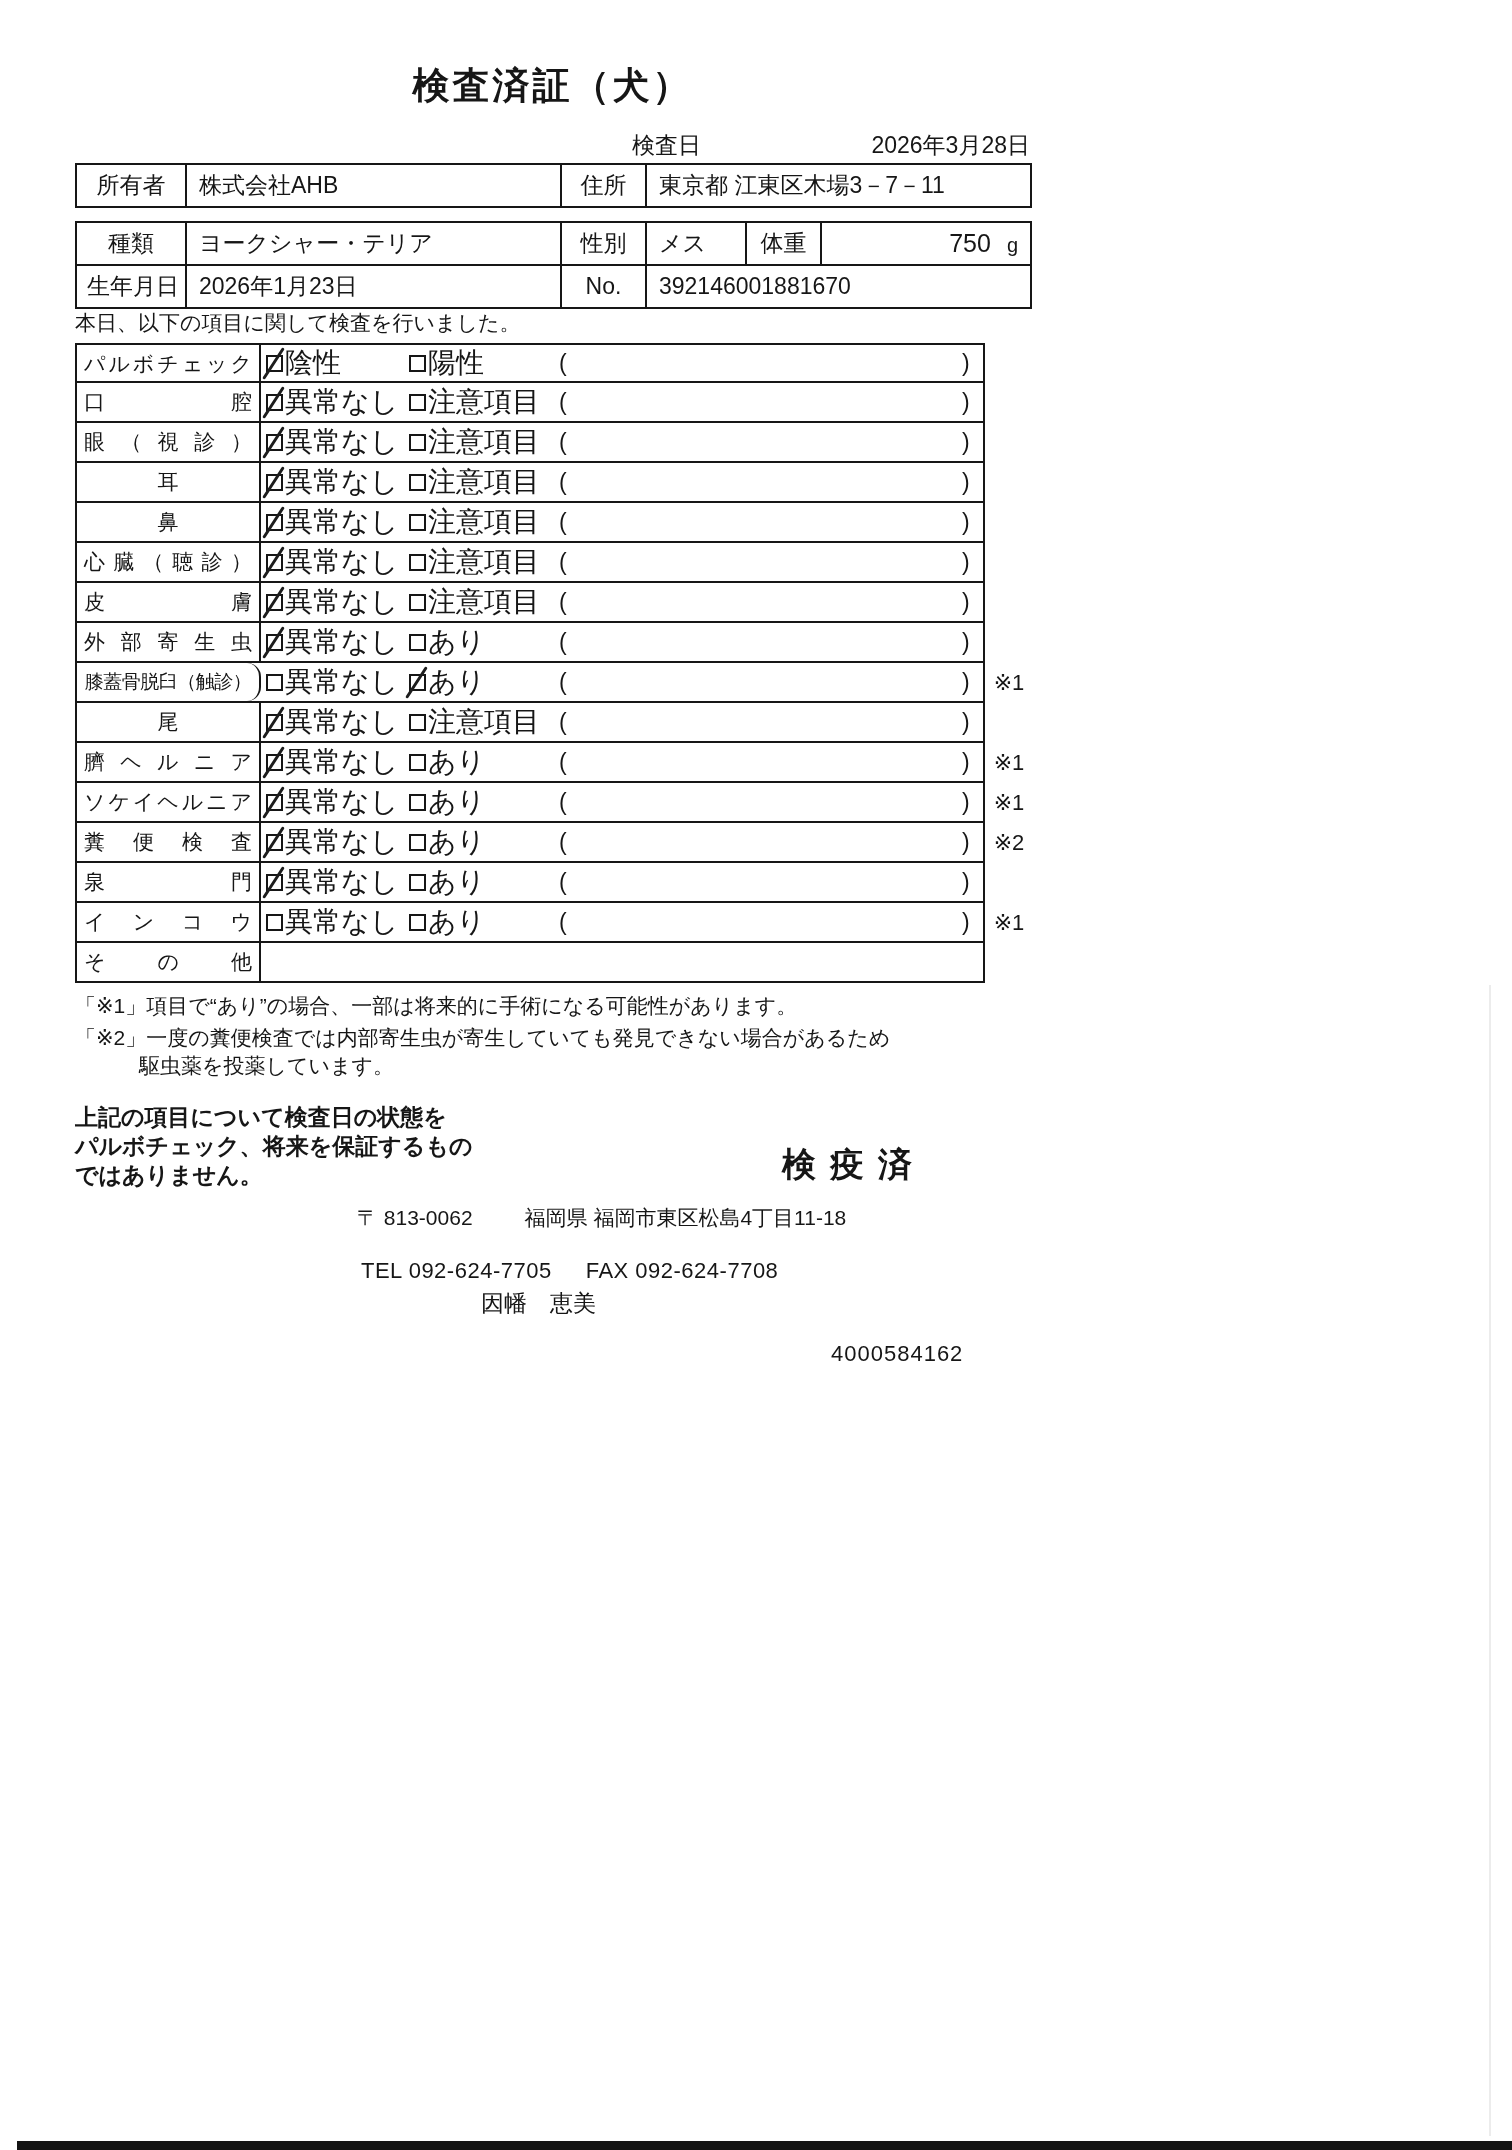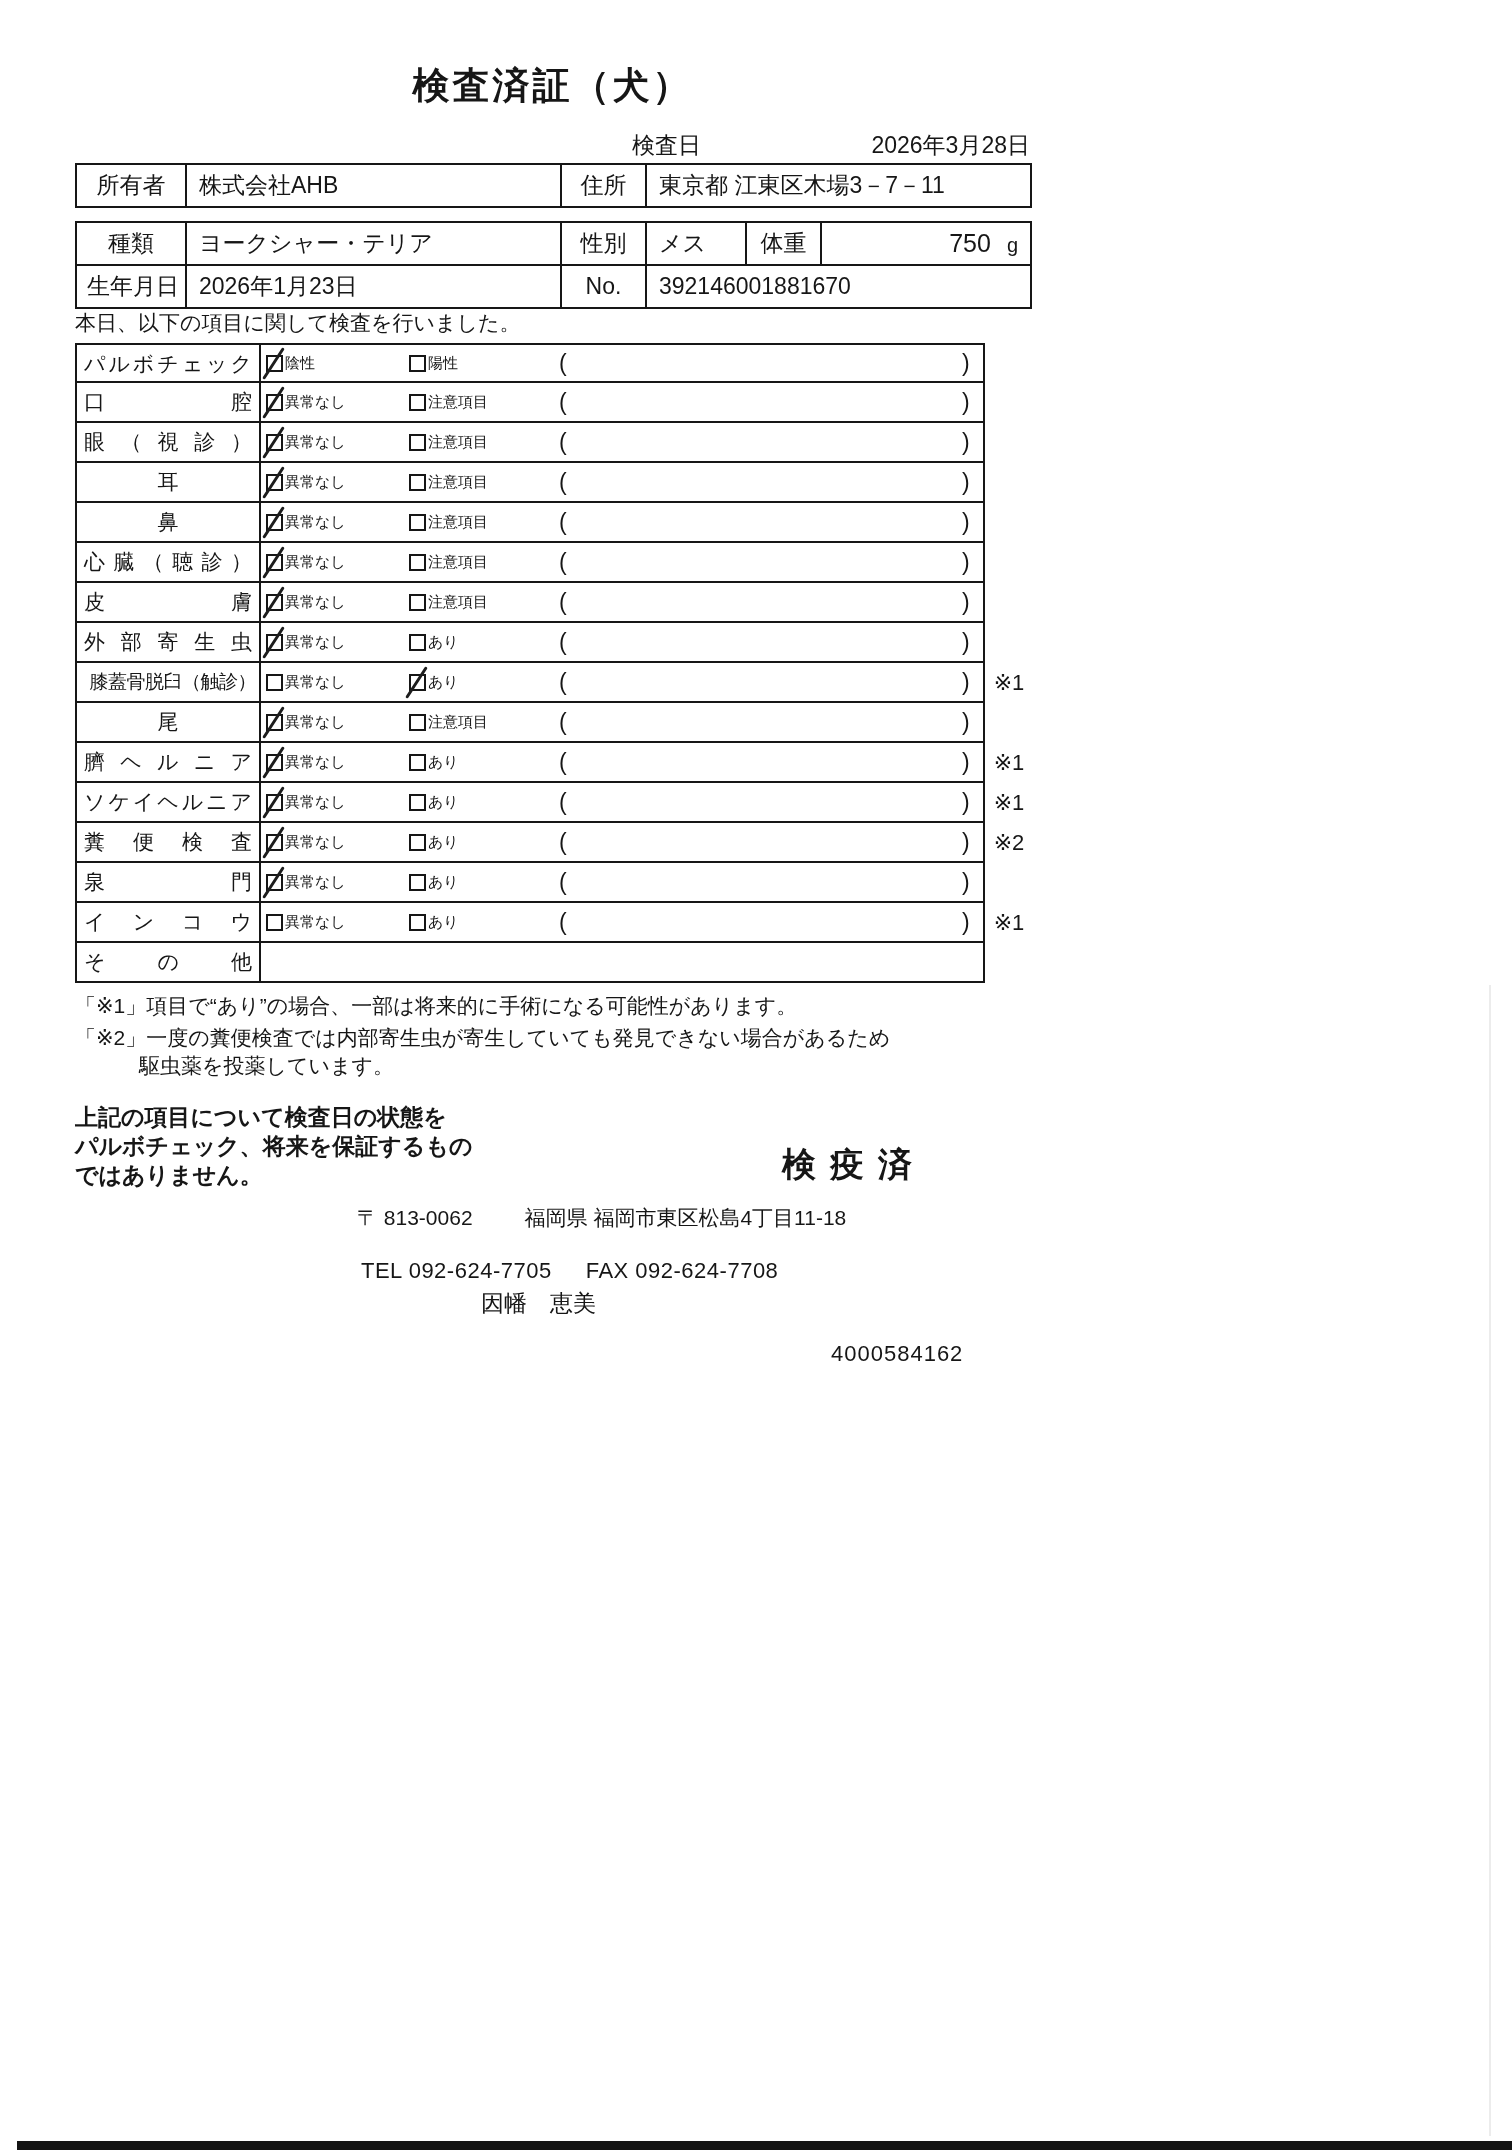--- a/index.html
+++ b/index.html
@@ -26,29 +26,29 @@
 
   .intro { margin-top:0; font-size:21px; line-height:27px; }
 
   .insp { margin-top:7px; }
   .insp-row { display:flex; align-items:center; }
   .row-body { width:925px; height:40px; display:flex; border:2px solid #161616; border-top:none; }
   .insp-row:first-child .row-body { border-top:2px solid #161616; }
   .row-label { width:184px; border-right:2px solid #161616; font-size:21px; line-height:35px; padding:1px 7px 0; height:100%; overflow:hidden; }
   .align-justify { text-align:justify; text-align-last:justify; }
   .align-center { text-align:center; }
-  .align-left { text-align:right; padding:1px 4px 0; }
+  .align-left { text-align:center; padding:1px 4px 0;border-radius:14px; }
   .row-label.small { font-size:19px; line-height:36px; letter-spacing:-0.5px; padding:1px 3px 0; }
   .row-rest { flex:1; display:flex; align-items:center; padding-left:5px; }
   .opt { display:flex; align-items:center; }
   .opt1 { width:143px; }
   .opt2 { width:150px; }
   .cb { position:relative; width:17px; height:17px; border:2px solid #161616; flex:none; margin-right:2px; background:#fff; }
   .tick { position:absolute; left:4px; top:-12px; width:3px; height:37px; background:#1d1d1d; transform:rotate(33deg); border-radius:2px; }
-  .opt-label { font-size:15px; white-space:nowrap; }
+  .opt-label { font-size:28px; white-space:nowrap; }
   .paren { flex:1; display:flex; justify-content:space-between; font-size:23px; padding-right:13px; }
   .row-note { width:46px; font-size:22px; padding-left:9px; white-space:nowrap; }
 
   .fn { font-size:21px; line-height:26px; }
   .fn1 { margin-top:10px; }
   .fn2 { margin-top:6px; }
   .fn2b { margin-left:64px; margin-top:2px; }
 
   .bottom-block { margin-top:24px; display:flex; }
   .disclaimer { font-size:23px; font-weight:600; line-height:29px; width:480px; }

